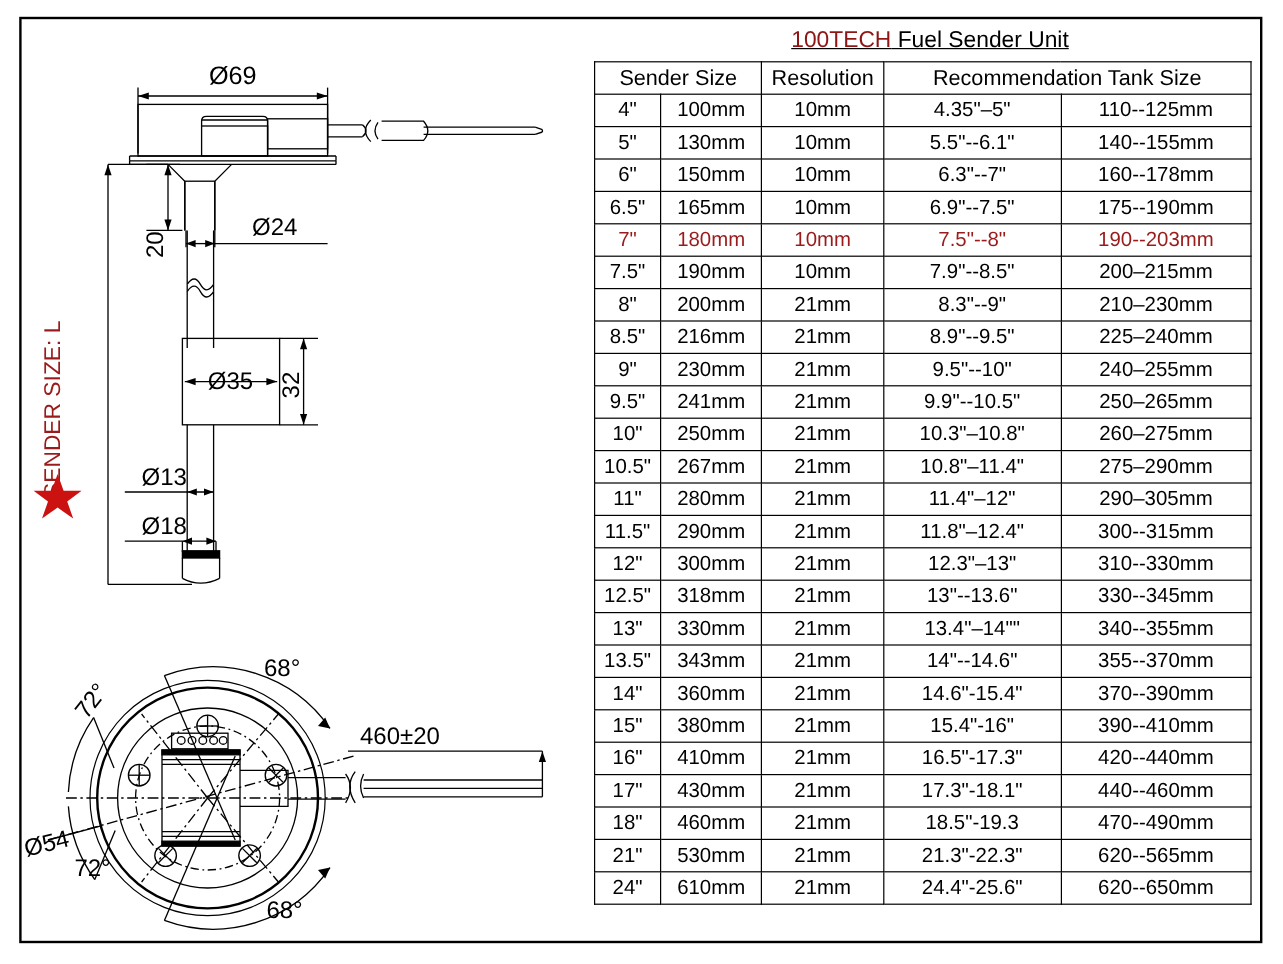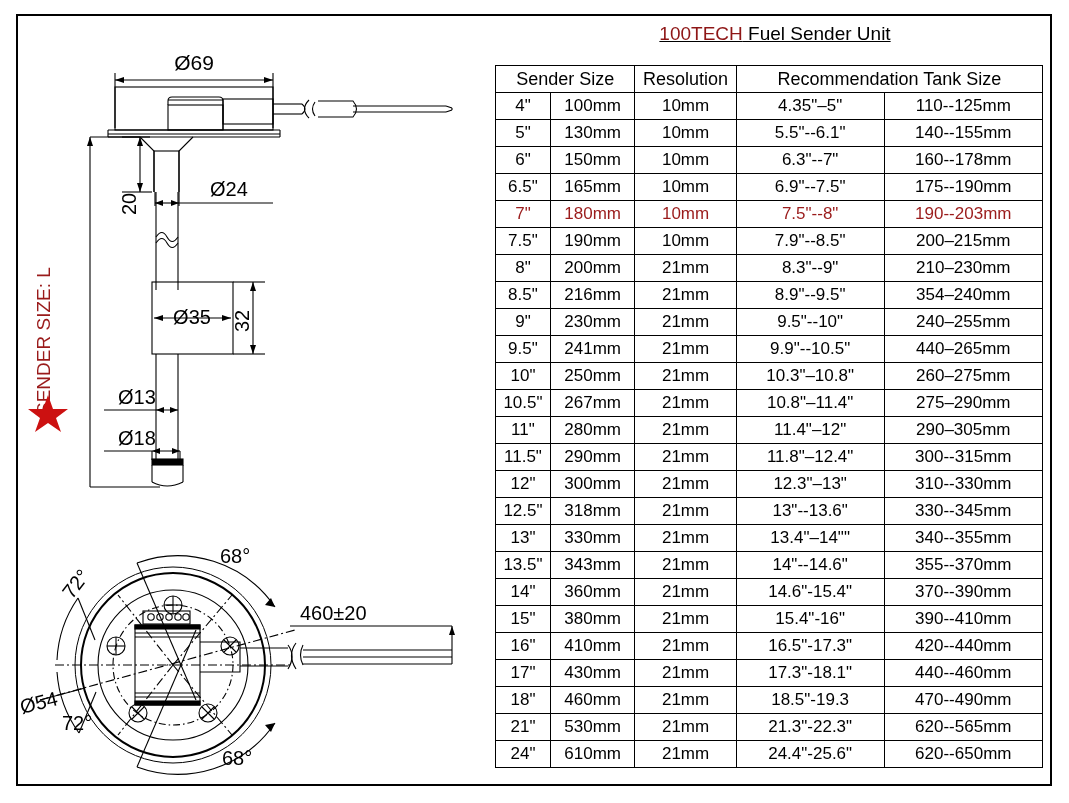--- a/index.html
+++ b/index.html
@@ -41,21 +41,21 @@
     font-size:19px;
     white-space:nowrap;
   }
   .brand{ color:#8e1616; }
   .title2{
     font-size:19px;
     white-space:nowrap;
   }
 
   table.spec{
-    margin-top:20px;
+    margin-top:6px;
     border-collapse:collapse;
     width:548px;
     table-layout:fixed;
     background:#fff;
   }
   table.spec th,table.spec td{
     border:1px solid #000;
     text-align:center;
     font-size:17px;
     line-height:1;
@@ -391,35 +391,35 @@
           <td>200mm</td>
           <td>21mm</td>
           <td>8.3"--9"</td>
           <td>210–230mm</td>
         </tr>
         <tr>
           <td>8.5"</td>
           <td>216mm</td>
           <td>21mm</td>
           <td>8.9"--9.5"</td>
-          <td>354–240mm</td>
+          <td>225–240mm</td>
         </tr>
         <tr>
           <td>9"</td>
           <td>230mm</td>
           <td>21mm</td>
           <td>9.5"--10"</td>
           <td>240–255mm</td>
         </tr>
         <tr>
           <td>9.5"</td>
           <td>241mm</td>
           <td>21mm</td>
           <td>9.9"--10.5"</td>
-          <td>440–265mm</td>
+          <td>250–265mm</td>
         </tr>
         <tr>
           <td>10"</td>
           <td>250mm</td>
           <td>21mm</td>
           <td>10.3"–10.8"</td>
           <td>260–275mm</td>
         </tr>
         <tr>
           <td>10.5"</td>

